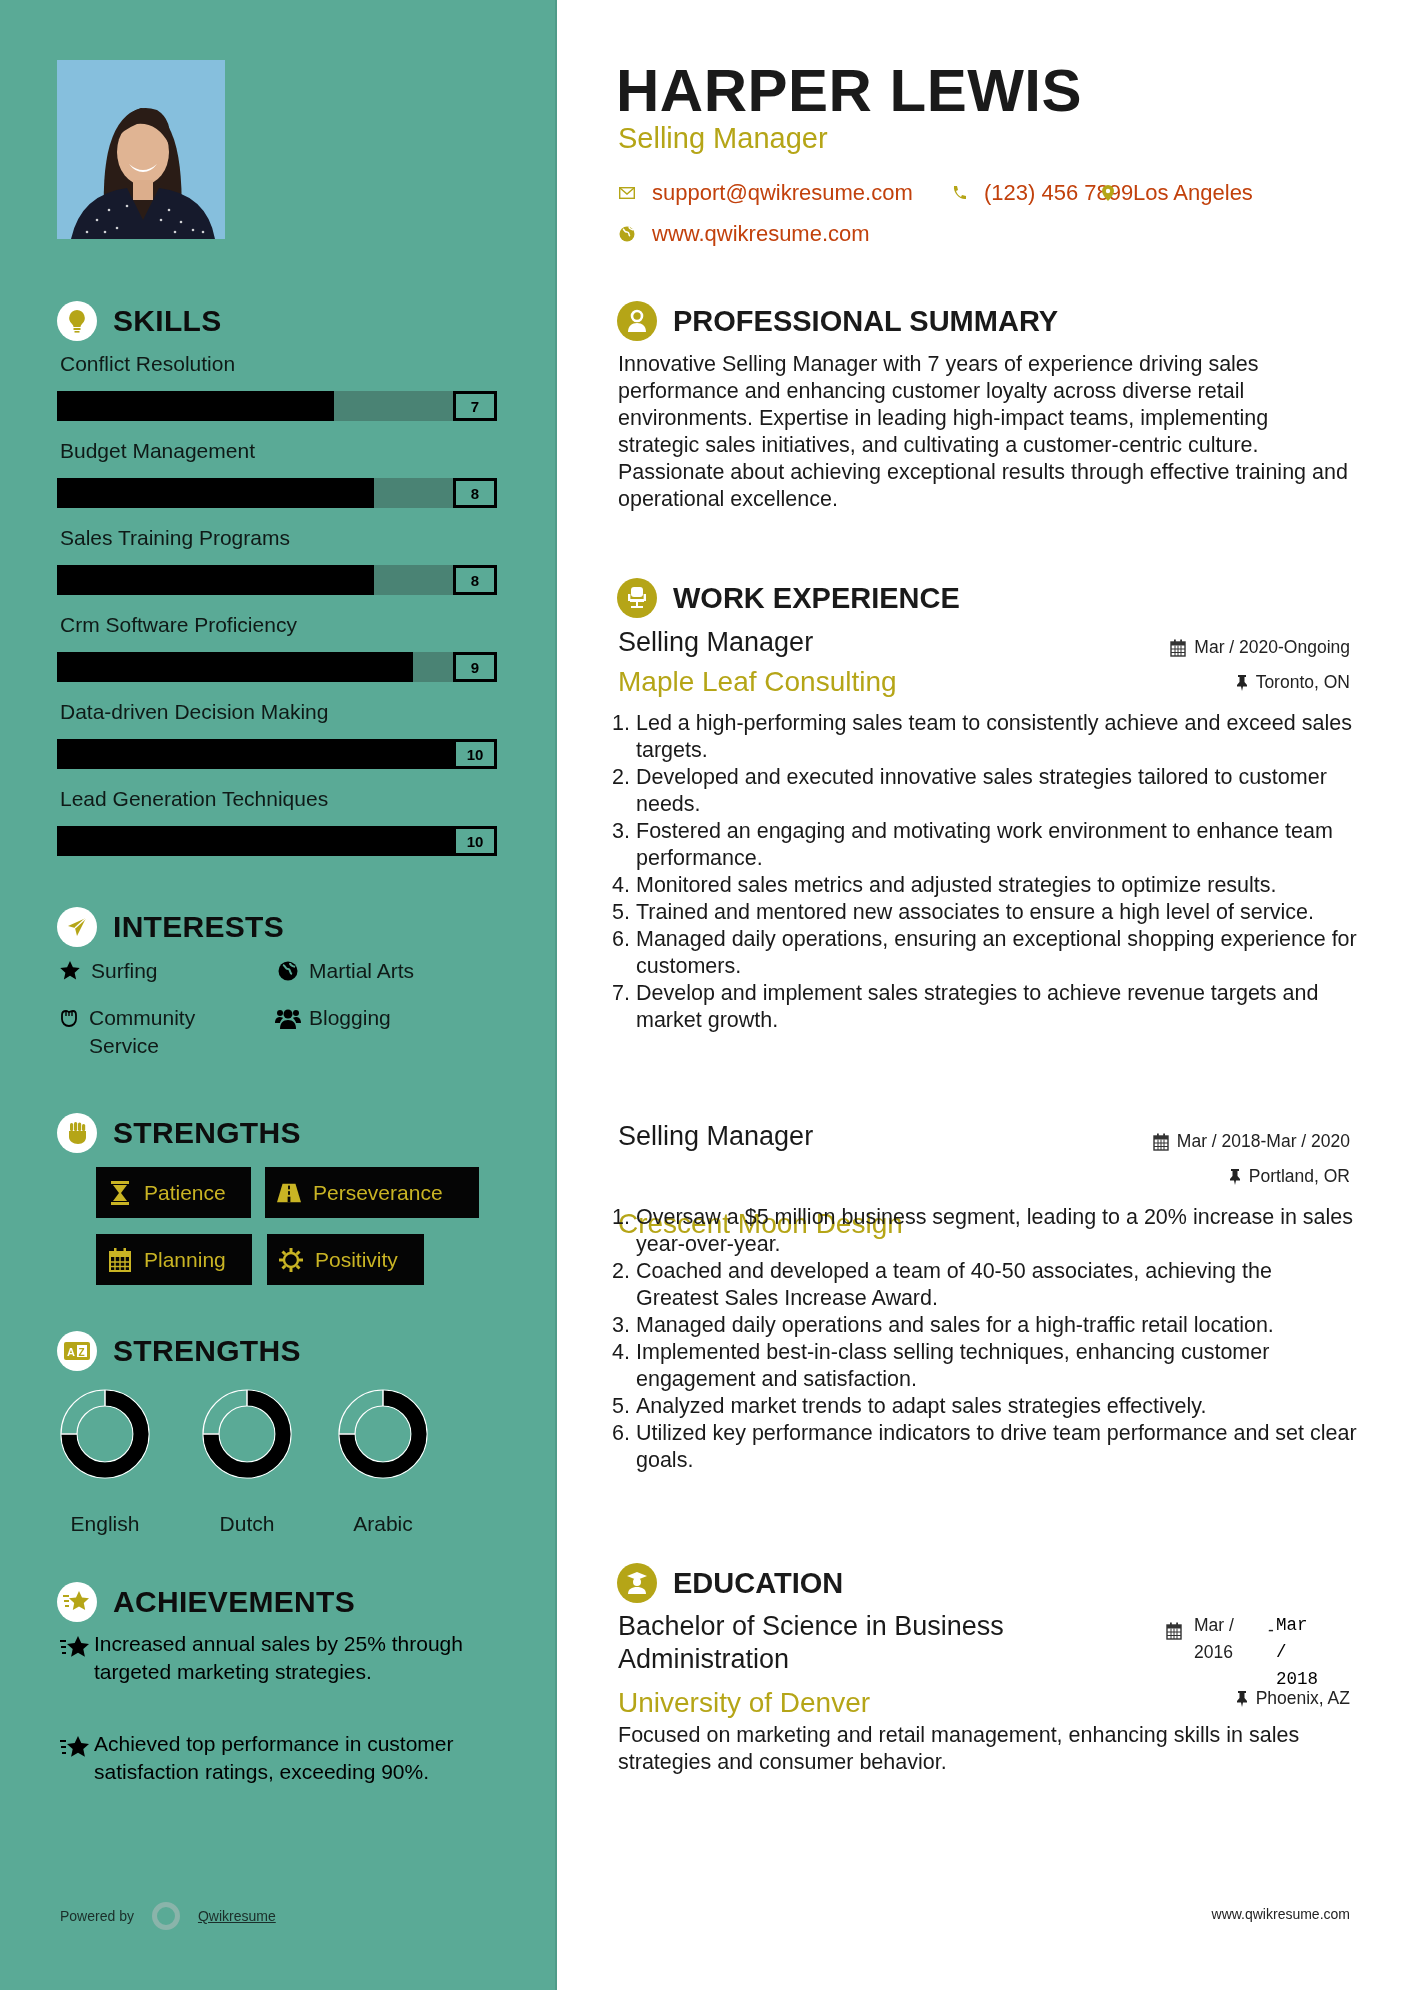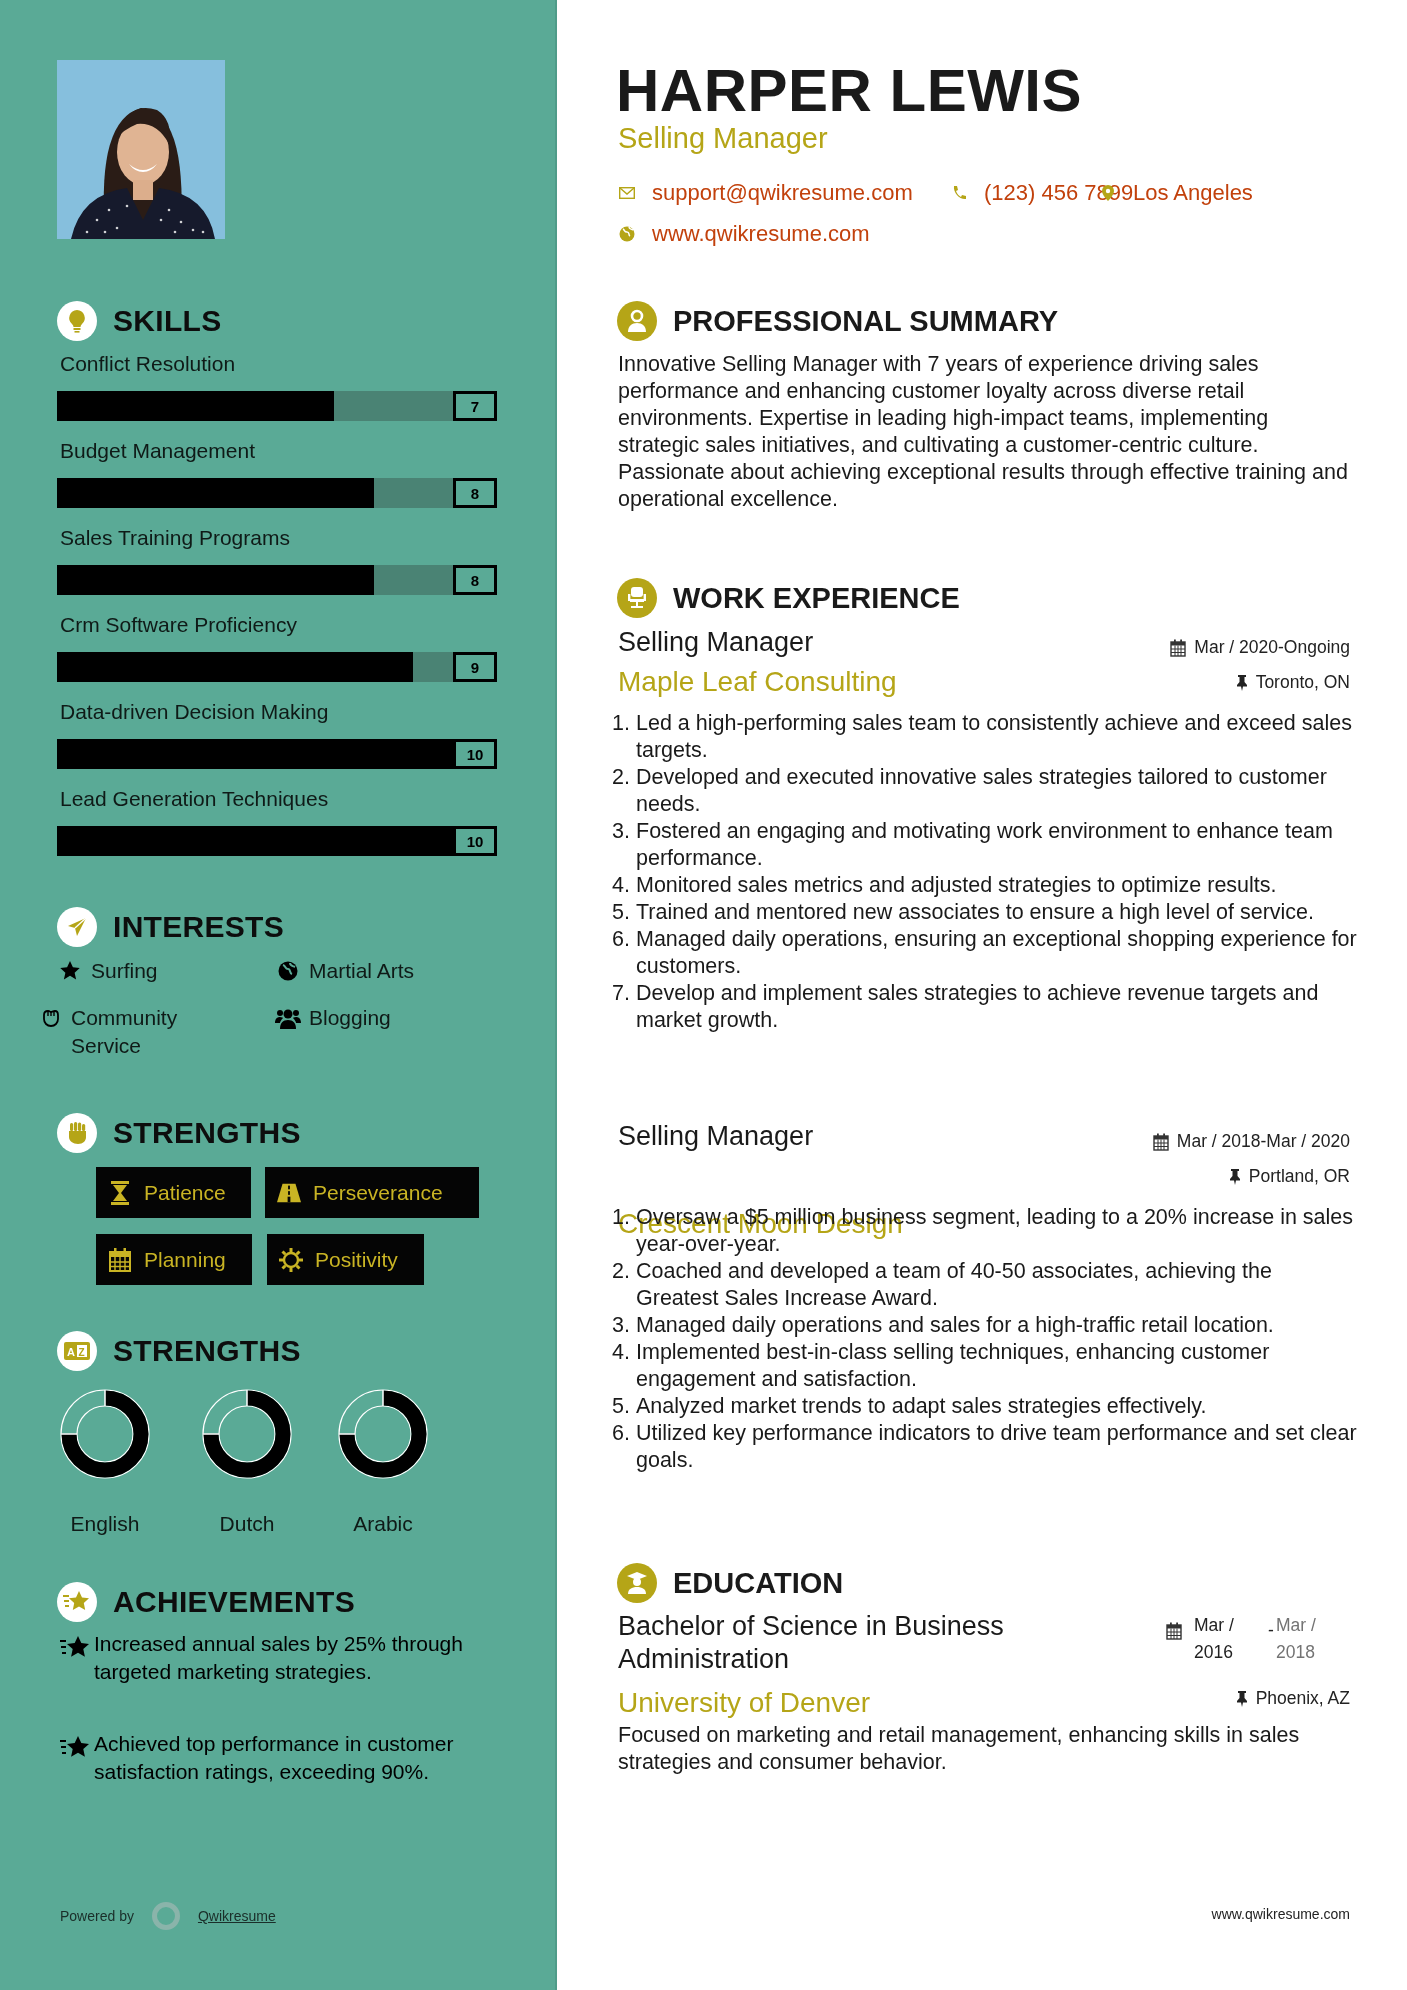--- a/index.html
+++ b/index.html
@@ -151,21 +151,21 @@
 </div>
 <div class="interest" style="left:275px;top:957px;">
   <span class="ic">
       <svg width="20" height="20" viewBox="0 0 20 20">
         <circle cx="10" cy="10" r="9.5" fill="#000"></circle>
         <path d="M5 4c3 1 2 4 5 4s1 4 4 5M12 2c0 3 3 3 5 4" stroke="#5aaa96" stroke-width="2" fill="none"></path>
       </svg>
     </span>
   <span>Martial Arts</span>
 </div>
-<div class="interest" style="left:39px;top:1004px;width:200px;justify-content:space-between;">
+<div class="interest" style="left:57px;top:1004px;width:200px;justify-content:space-between;">
   <span class="ic">
       <svg width="20" height="20" viewBox="0 0 20 20">
         <path d="M3 7c0-3 2-4 4-4s2 1 3 1 2-1 4-1 3 1 3 4v4c0 4-3 7-7 7s-7-3-7-7z" fill="none" stroke="#000" stroke-width="1.8"></path>
         <path d="M7 3v5M10 4v4M13 3v5" stroke="#000" stroke-width="1.4"></path>
       </svg>
     </span>
   <span>Community Service</span>
 </div>
 <div class="interest" style="left:275px;top:1004px;">
   <span class="ic">
@@ -489,21 +489,21 @@
   <svg width="16" height="18" viewBox="0 0 16 18">
       <rect x="1" y="3" width="14" height="14" fill="none" stroke="#333" stroke-width="1.4"></rect>
       <rect x="1" y="3" width="14" height="3.5" fill="#333"></rect>
       <rect x="4" y="0.5" width="1.8" height="4" fill="#333"></rect>
       <rect x="10.2" y="0.5" width="1.8" height="4" fill="#333"></rect>
       <path d="M1 10h14M1 13.5h14M5 6.5v10.5M8 6.5v10.5M11 6.5v10.5" stroke="#333" stroke-width="1"></path>
     </svg>
 </div>
 <div class="abs" style="left:1194px;top:1612px;width:50px;font-size:17.5px;line-height:27px;color:#222;">Mar / 2016</div>
 <div class="abs" style="left:1268px;top:1620px;font-size:17.5px;color:#222;">-</div>
-<div class="abs" style="left:1276px;top:1612px;width:50px;font-size:17.5px;line-height:27px;color:#737373;">Mar / 2018</div>
+<div class="abs" style="left:1276px;top:1612px;width:50px;font-size:17.5px;line-height:27px;color:#000000;font-family:Liberation Mono, monospace;">Mar / 2018</div>
 
 <div class="job-company" style="top:1687px;">University of Denver</div>
 <div class="meta" style="top:1688px;">
   <span class="ic">
       <svg width="12" height="16" viewBox="0 0 12 16">
         <path d="M2 0h8v2H8.5v5L11 10v1.5H7L6 16l-1-4.5H1V10l2.5-3V2H2z" fill="#222"></path>
       </svg>
     </span>
   <span>Phoenix, AZ</span>
 </div>

